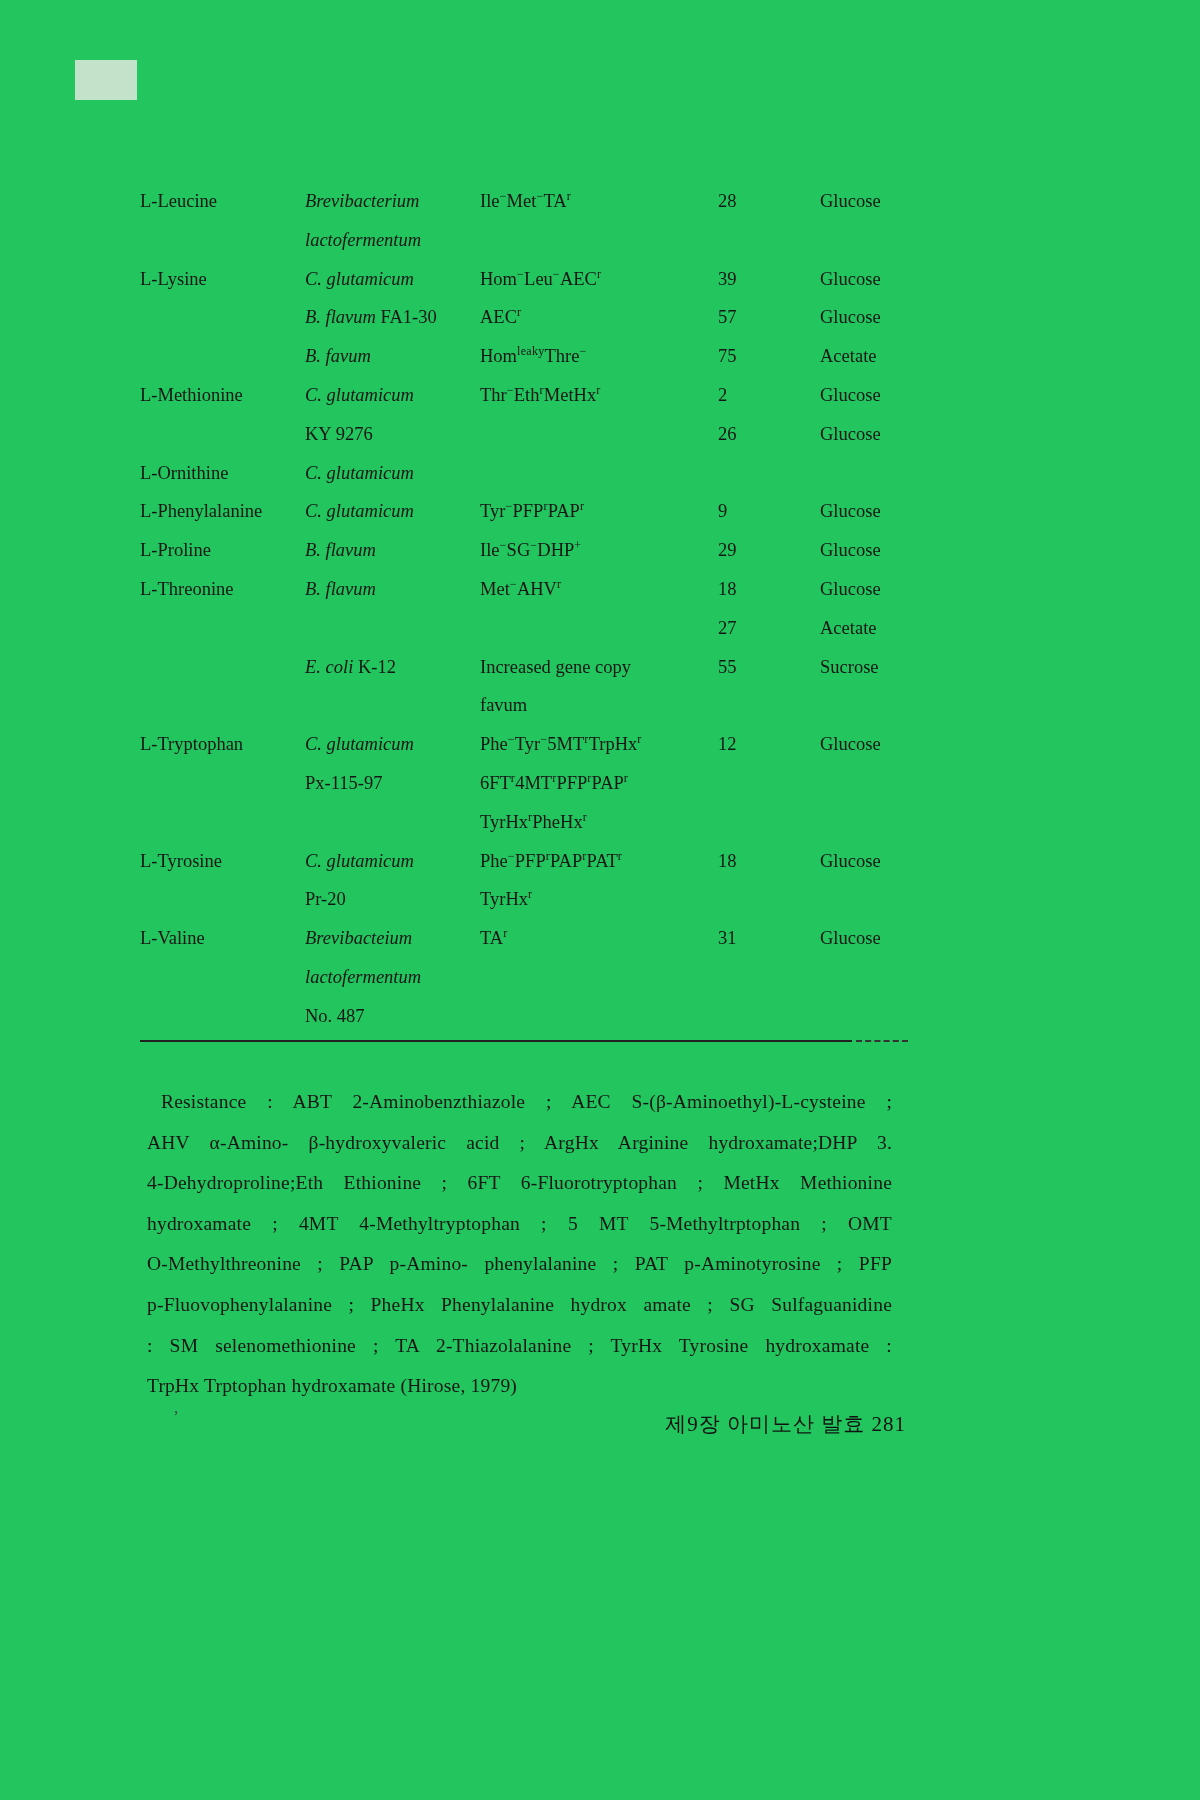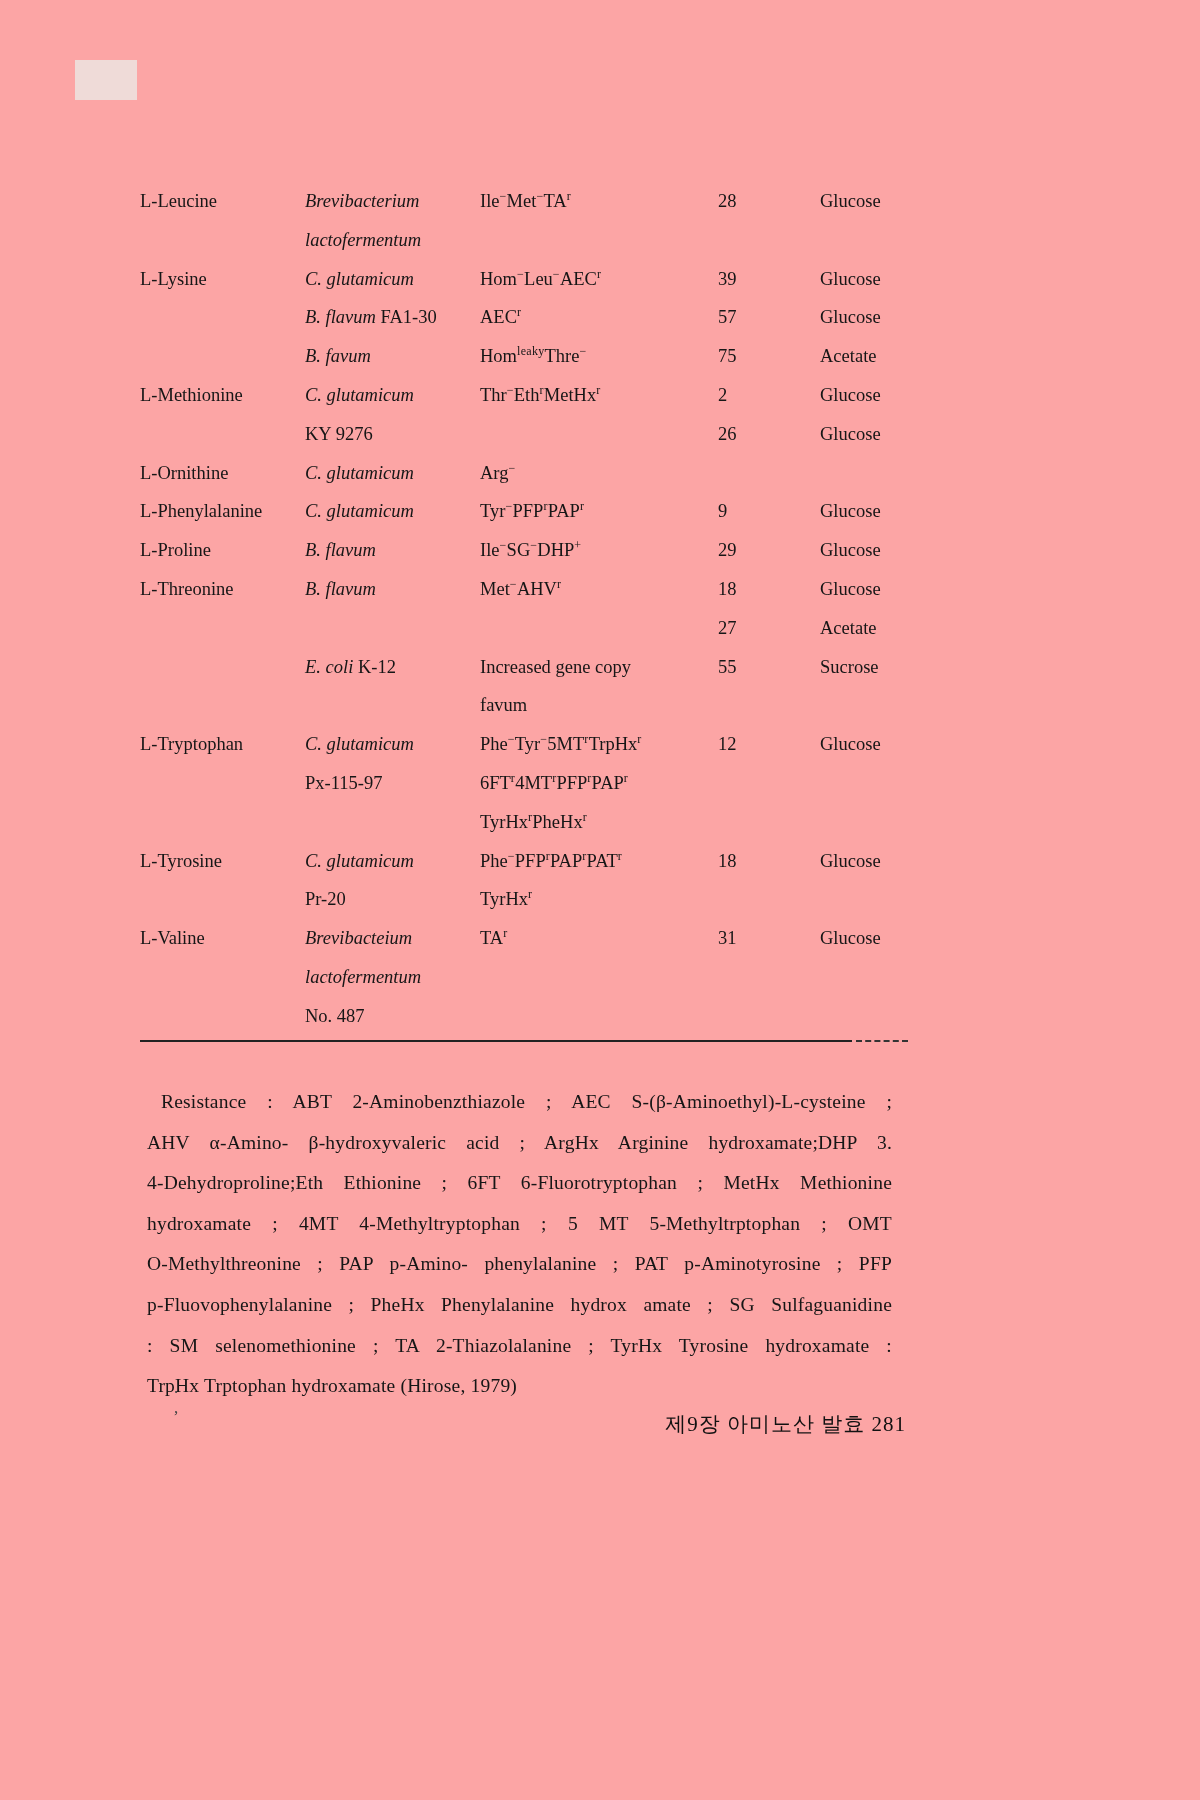--- a/index.html
+++ b/index.html
@@ -1,21 +1,21 @@
 <!DOCTYPE html>
 <html><head>
 <meta charset="utf-8">
 <style>
   html,body { margin:0; padding:0; background:#777; }
   .page {
     position: relative;
     width: 1200px;
     height: 1800px;
     margin: 0 auto;
-    background: #fca5a5;
+    background: #22c55e;
     overflow: hidden;
     font-family: "Liberation Serif", "DejaVu Serif", serif;
     color: #161616;
   }
   .scan-artifact {
     position: absolute;
     left: 75px; top: 60px;
     width: 62px; height: 40px;
     background: #ebe9e5;
     opacity: .8;
@@ -148,21 +148,20 @@
       <div class="trow">
         <div class="cell c-amino"></div>
         <div class="cell c-org"><span>KY 9276</span></div>
         <div class="cell c-marker"></div>
         <div class="cell c-yield"><span>26</span></div>
         <div class="cell c-carbon"><span>Glucose</span></div>
       </div>
       <div class="trow">
         <div class="cell c-amino"><span>L-Ornithine</span></div>
         <div class="cell c-org"><span class="it">C. glutamicum</span></div>
-        <div class="cell c-marker"><span>Arg</span><sup>−</sup></div>
         <div class="cell c-yield"></div>
         <div class="cell c-carbon"></div>
       </div>
       <div class="trow">
         <div class="cell c-amino"><span>L-Phenylalanine</span></div>
         <div class="cell c-org"><span class="it">C. glutamicum</span></div>
         <div class="cell c-marker"><span>Tyr</span><sup>−</sup><span>PFP</span><sup>r</sup><span>PAP</span><sup>r</sup></div>
         <div class="cell c-yield"><span>9</span></div>
         <div class="cell c-carbon"><span>Glucose</span></div>
       </div>

